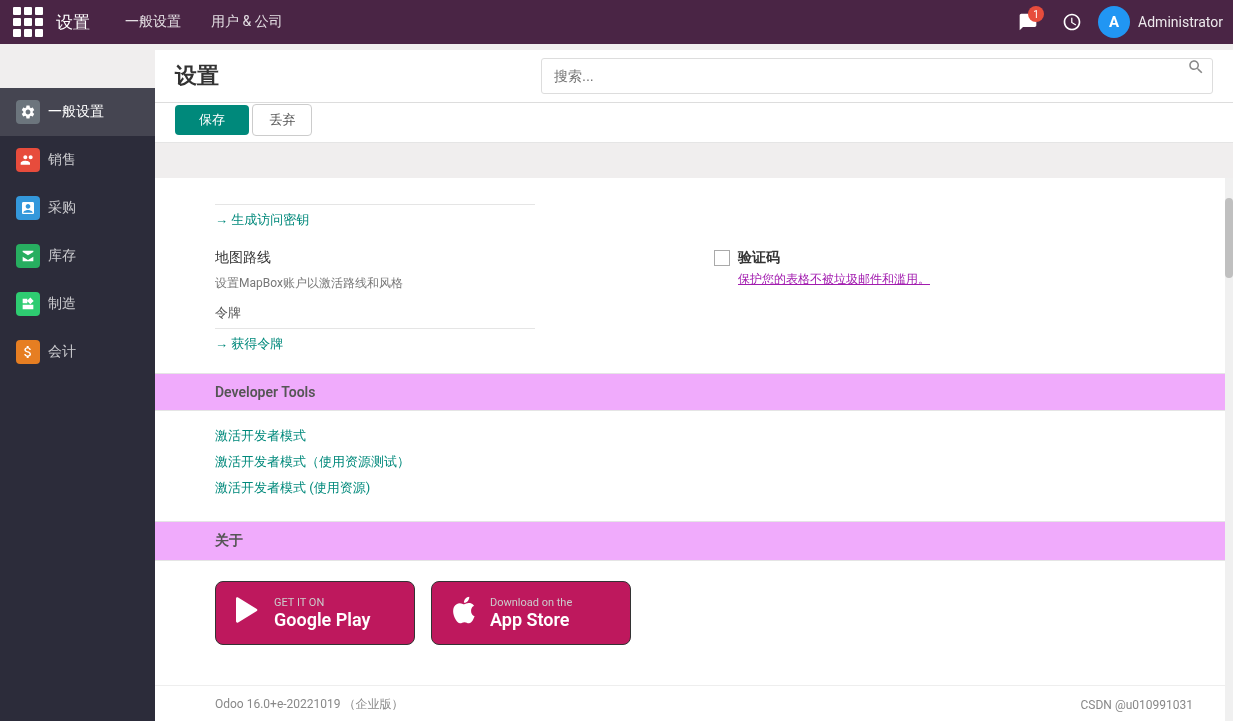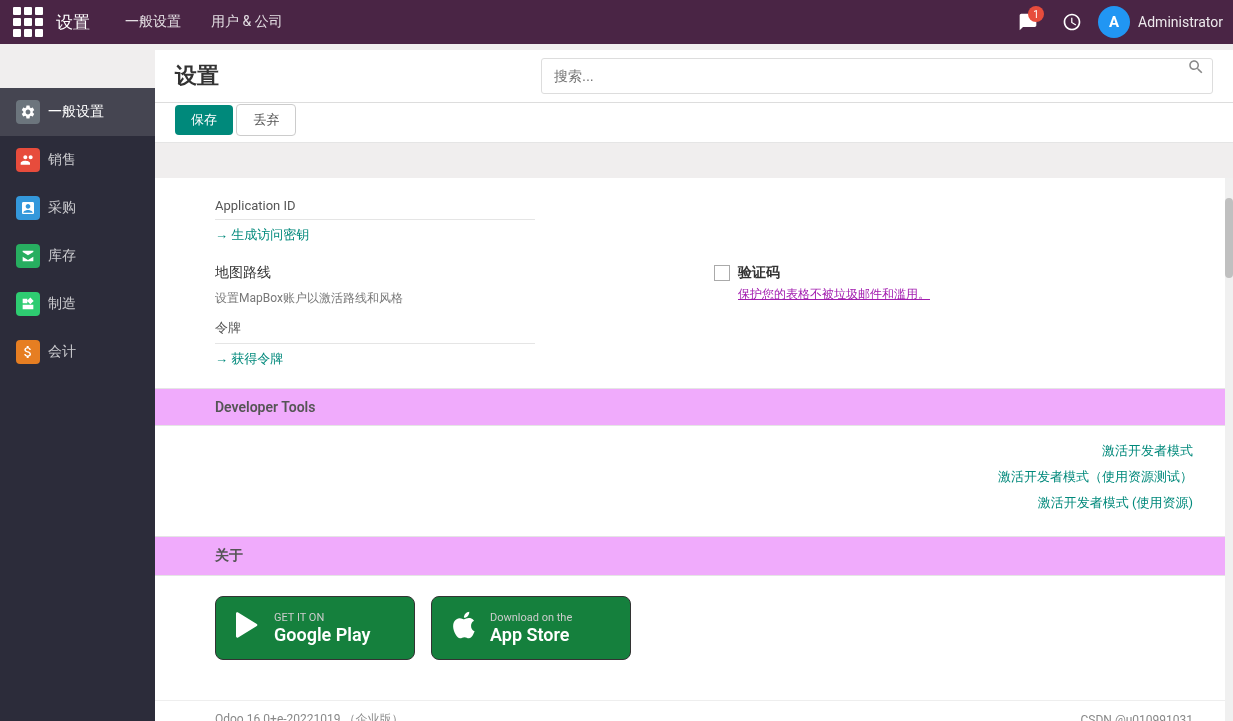--- a/index.html
+++ b/index.html
@@ -107,21 +107,21 @@
     .icon-manufacture { background: #2ecc71; }
     .icon-accounting { background: #e67e22; }
 
     
     .content-area {
       flex: 1;
       background: white;
     }
     .btn-save {
       background: #00897b; color: white;
-      border: none; padding: 6px 16px;
+      border: none; padding: 6px 24px;
       border-radius: 4px; cursor: pointer; font-size: 13px;
     }
     .btn-discard {
       background: transparent; color: #555;
       border: 1px solid #ccc; padding: 6px 16px;
       border-radius: 4px; cursor: pointer; font-size: 13px;
     }
 
     
     .scroll-container {
@@ -179,32 +179,32 @@
       border-bottom: 1px solid #e5e5e5;
       margin-bottom: 0;
     }
 
     .dev-tools-content {
       padding: 16px 40px 16px 60px;
     }
     .dev-link {
       color: #00897b; font-size: 13px;
       display: block; margin-bottom: 8px;
-      cursor: pointer; text-decoration: none; text-align: right;
+      cursor: pointer; text-decoration: none;
     }
 
     
     .about-content {
       padding: 20px 40px 20px 60px;
     }
     .app-store-badges {
       display: flex; gap: 16px; margin-bottom: 20px;
     }
     .badge-btn {
-      background: #15803d;
+      background: #be185d;
       color: white;
       border: 1px solid #333;
       border-radius: 8px;
       padding: 8px 16px;
       display: flex; align-items: center; gap: 10px;
       cursor: pointer;
       width: 200px; height: 64px;
       text-decoration: none;
     }
     .badge-text-area { display: flex; flex-direction: column; }
@@ -332,21 +332,20 @@
       <span>会计</span>
     </div>
   </div>
 
   <div class="content-area" style="margin-top: 90px; position:relative;">
     <div class="scroll-container">
 
       <div class="settings-body">
 
         <div class="form-row">
-          <div class="form-label">Application ID</div>
           <hr class="divider-line">
           <a class="link-btn">→ 生成访问密钥</a>
         </div>
 
         <div class="two-col" style="margin-top:20px;">
           <div>
             <div class="form-label" style="font-size:14px; color:#333; font-weight:500;">地图路线</div>
             <div class="form-label" style="font-size:12px; color:#777; margin-top:8px;">设置MapBox账户以激活路线和风格</div>
             <div style="margin-top:12px;">
               <div class="form-label">令牌</div>

